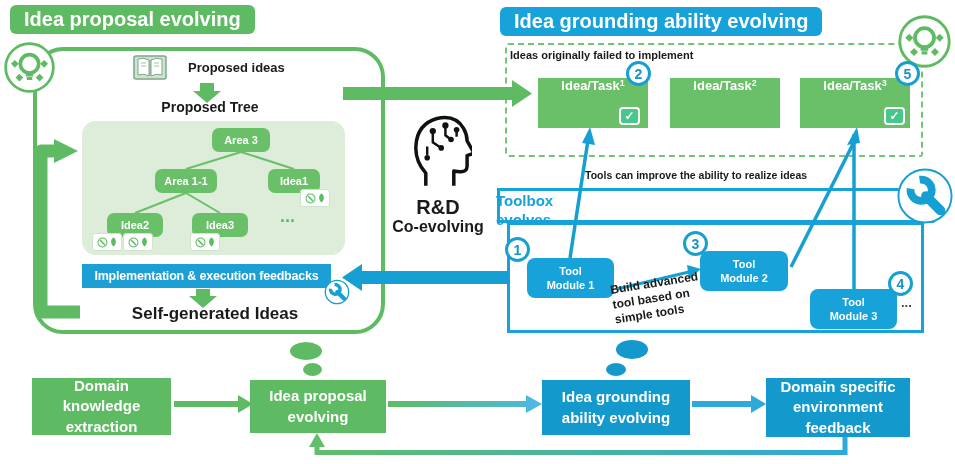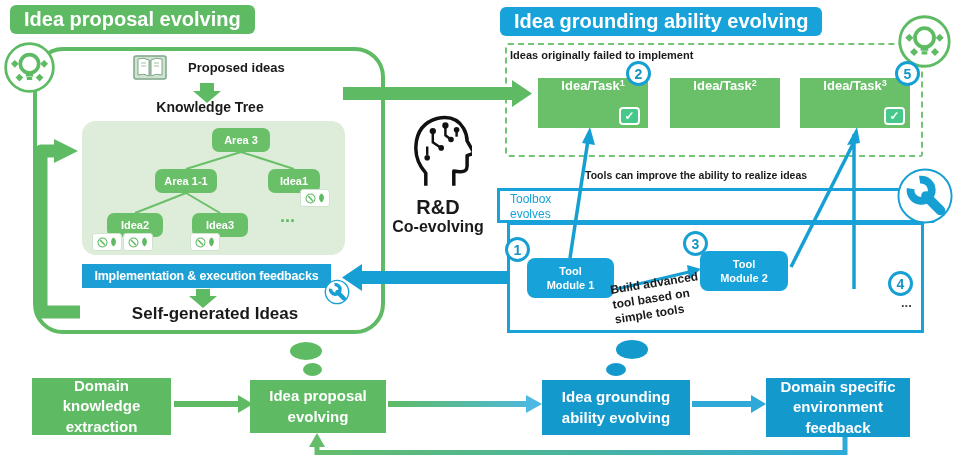--- a/index.html
+++ b/index.html
@@ -130,21 +130,21 @@
   <div class="abs iconwrap" style="left:133px;top:54px;">
     <svg width="34" height="27" viewBox="0 0 34 27">
       <rect x="1" y="2" width="32" height="23" rx="2" fill="#cfe4cf" stroke="#7fa58a" stroke-width="1.5"></rect>
       <path d="M5 5 Q11 3 16 6 V22 Q11 19 5 21 Z" fill="#fff" stroke="#7fa58a"></path>
       <path d="M29 5 Q23 3 18 6 V22 Q23 19 29 21 Z" fill="#fff" stroke="#7fa58a"></path>
       <path d="M17 6 V22" stroke="#7fa58a"></path>
       <path d="M8 9 h5 M8 12 h5 M21 9 h5 M21 12 h5" stroke="#9fc5a5" stroke-width="1"></path>
     </svg>
   </div>
   <div class="abs blacklab" style="left:176px;top:60px;font-size:13px;z-index:3;margin-left:12px;">Proposed ideas</div>
-  <div class="abs blacklab" style="left:145px;top:99px;width:130px;text-align:center;font-size:14px;z-index:3;">Knowledge Tree</div>
+  <div class="abs blacklab" style="left:145px;top:99px;width:130px;text-align:center;font-size:14px;z-index:3;">Proposed Tree</div>
 
   <div class="abs node" style="left:212px;top:128px;width:58px;height:24px;">
     <span>Area 3</span>
     </div>
   <div class="abs node" style="left:155px;top:169px;width:62px;height:24px;">
     <span>Area 1-1</span>
     </div>
   <div class="abs node" style="left:268px;top:169px;width:52px;height:24px;">
     <span>Idea1</span>
     </div>
@@ -251,36 +251,39 @@
 
   <div class="abs circnum" style="left:626px;top:61px;">
       <span>2</span>
     </div>
   <div class="abs circnum" style="left:895px;top:61px;">
       <span>5</span>
     </div>
 
   <div class="abs blacklab" style="left:585px;top:169px;font-size:10.5px;z-index:3;">Tools can improve the ability to realize ideas</div>
 
-  <div class="abs" style="left:510px;top:192px;width:60px;color:#17a2d9;font-weight:normal;font-size:12px;line-height:1.25;z-index:3;">Toolbox evolves</div>
+  <div class="abs" style="left:496px;top:192px;width:60px;color:#17a2d9;font-weight:bold;font-size:15px;line-height:1.25;z-index:3;">Toolbox evolves</div>
 
   <div class="abs iconwrap" style="left:896px;top:167px;">
     <svg width="58" height="58" viewBox="0 0 60 60">
       <circle cx="30" cy="30" r="27.5" fill="#fff" stroke="#169fd2" stroke-width="2"></circle>
       <path d="M24.4 13.1 A11 11 0 1 1 15.1 22.4" fill="none" stroke="#169fd2" stroke-width="8"></path>
       <line x1="31" y1="30" x2="46" y2="45" stroke="#169fd2" stroke-width="10" stroke-linecap="round"></line>
     </svg>
   </div>
 
   <div class="abs module" style="left:527px;top:258px;width:87px;height:40px;">
     <span style="width:56px;">Tool Module 1</span>
     </div>
   <div class="abs module" style="left:700px;top:251px;width:88px;height:40px;">
     <span style="width:56px;">Tool Module 2</span>
     </div>
+  <div class="abs module" style="left:810px;top:289px;width:87px;height:40px;">
+    <span style="width:56px;">Tool Module 3</span>
+    </div>
 
   <div class="abs circnum" style="left:505px;top:237px;">
       <span>1</span>
     </div>
   <div class="abs circnum" style="left:683px;top:231px;">
       <span>3</span>
     </div>
   <div class="abs circnum" style="left:888px;top:271px;">
       <span>4</span>
     </div>

